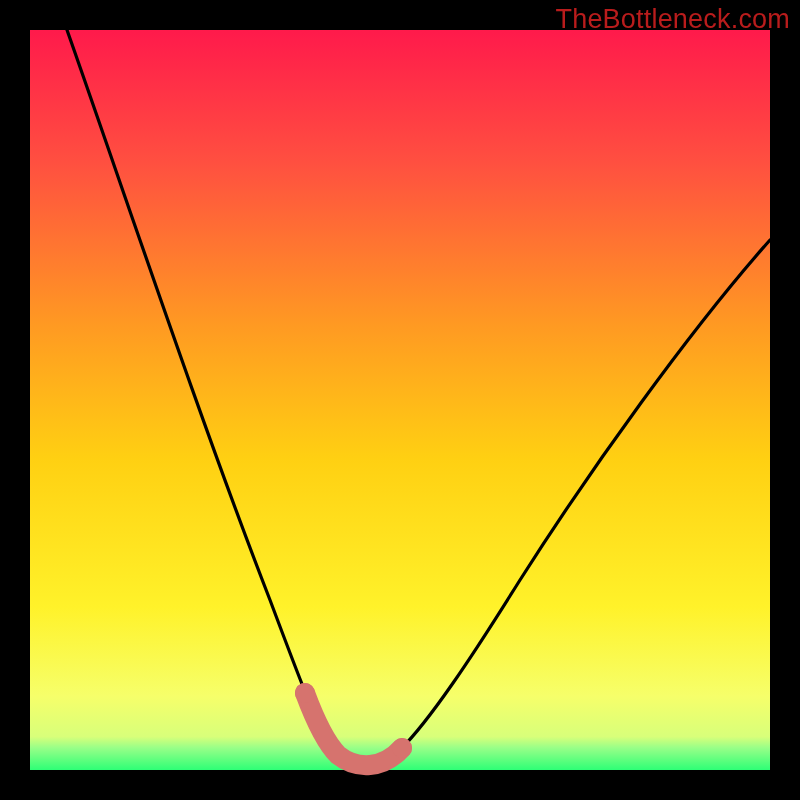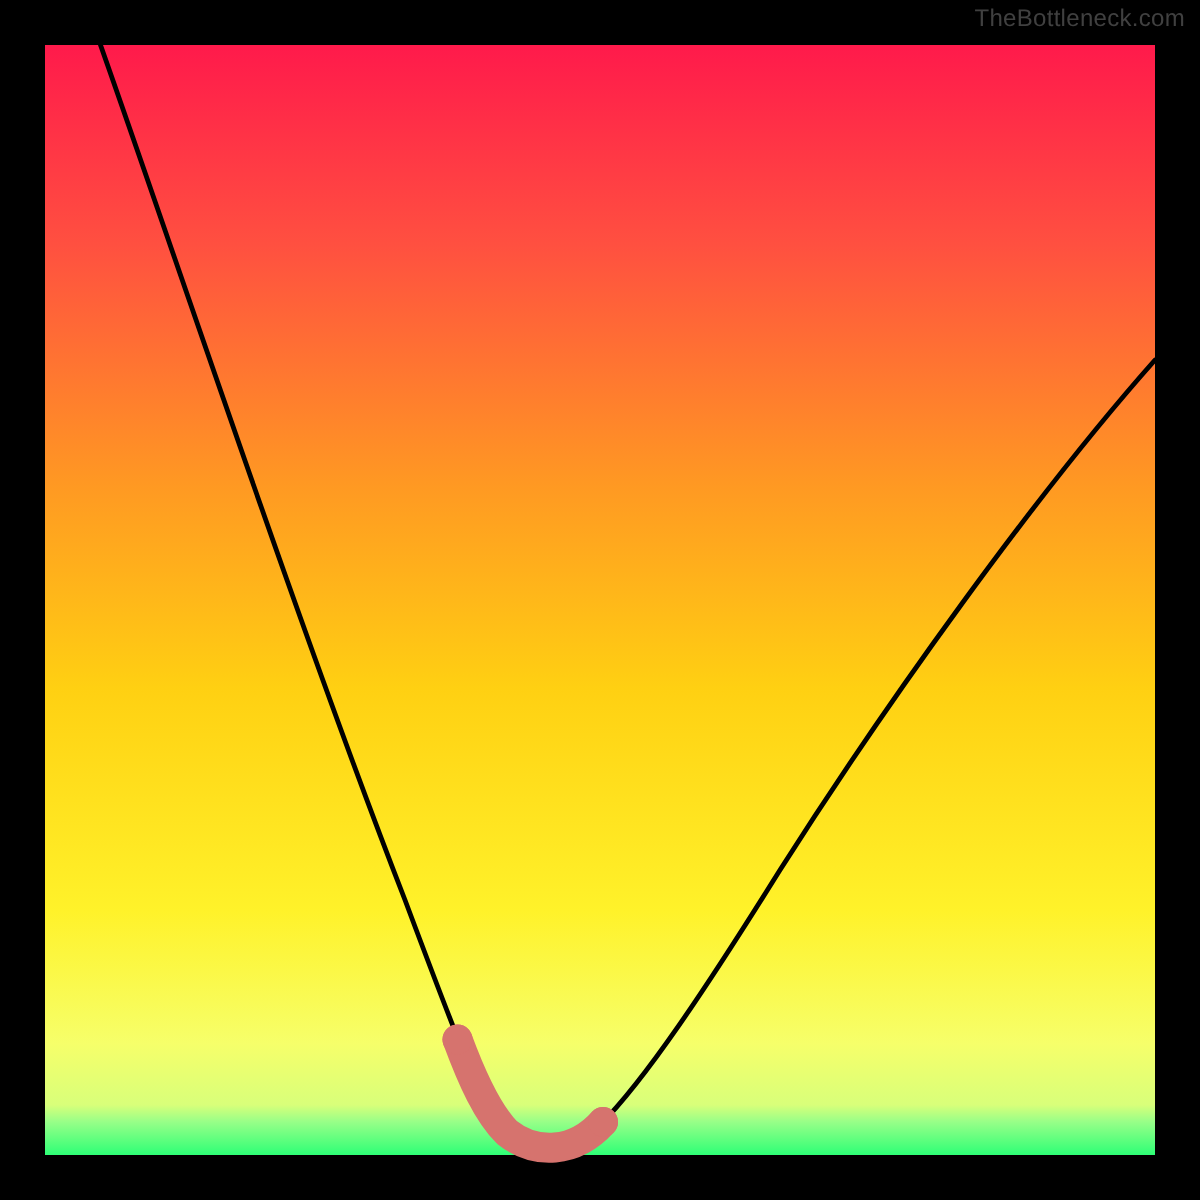--- a/index.html
+++ b/index.html
@@ -16,22 +16,22 @@
     width: 800px;
     height: 800px;
   }
   svg {
     display: block;
   }
   .watermark {
     position: absolute;
     top: 4px;
     right: 10px;
-    color: #404040;
-    font-size: 16px;
+    color: #b91c1c;
+    font-size: 27px;
     letter-spacing: 0.2px;
     user-select: none;
   }
 </style>
 </head>
 <body>
 
 <div class="canvas-wrap">
 
   <svg width="800" height="800" viewBox="0 0 800 800">

